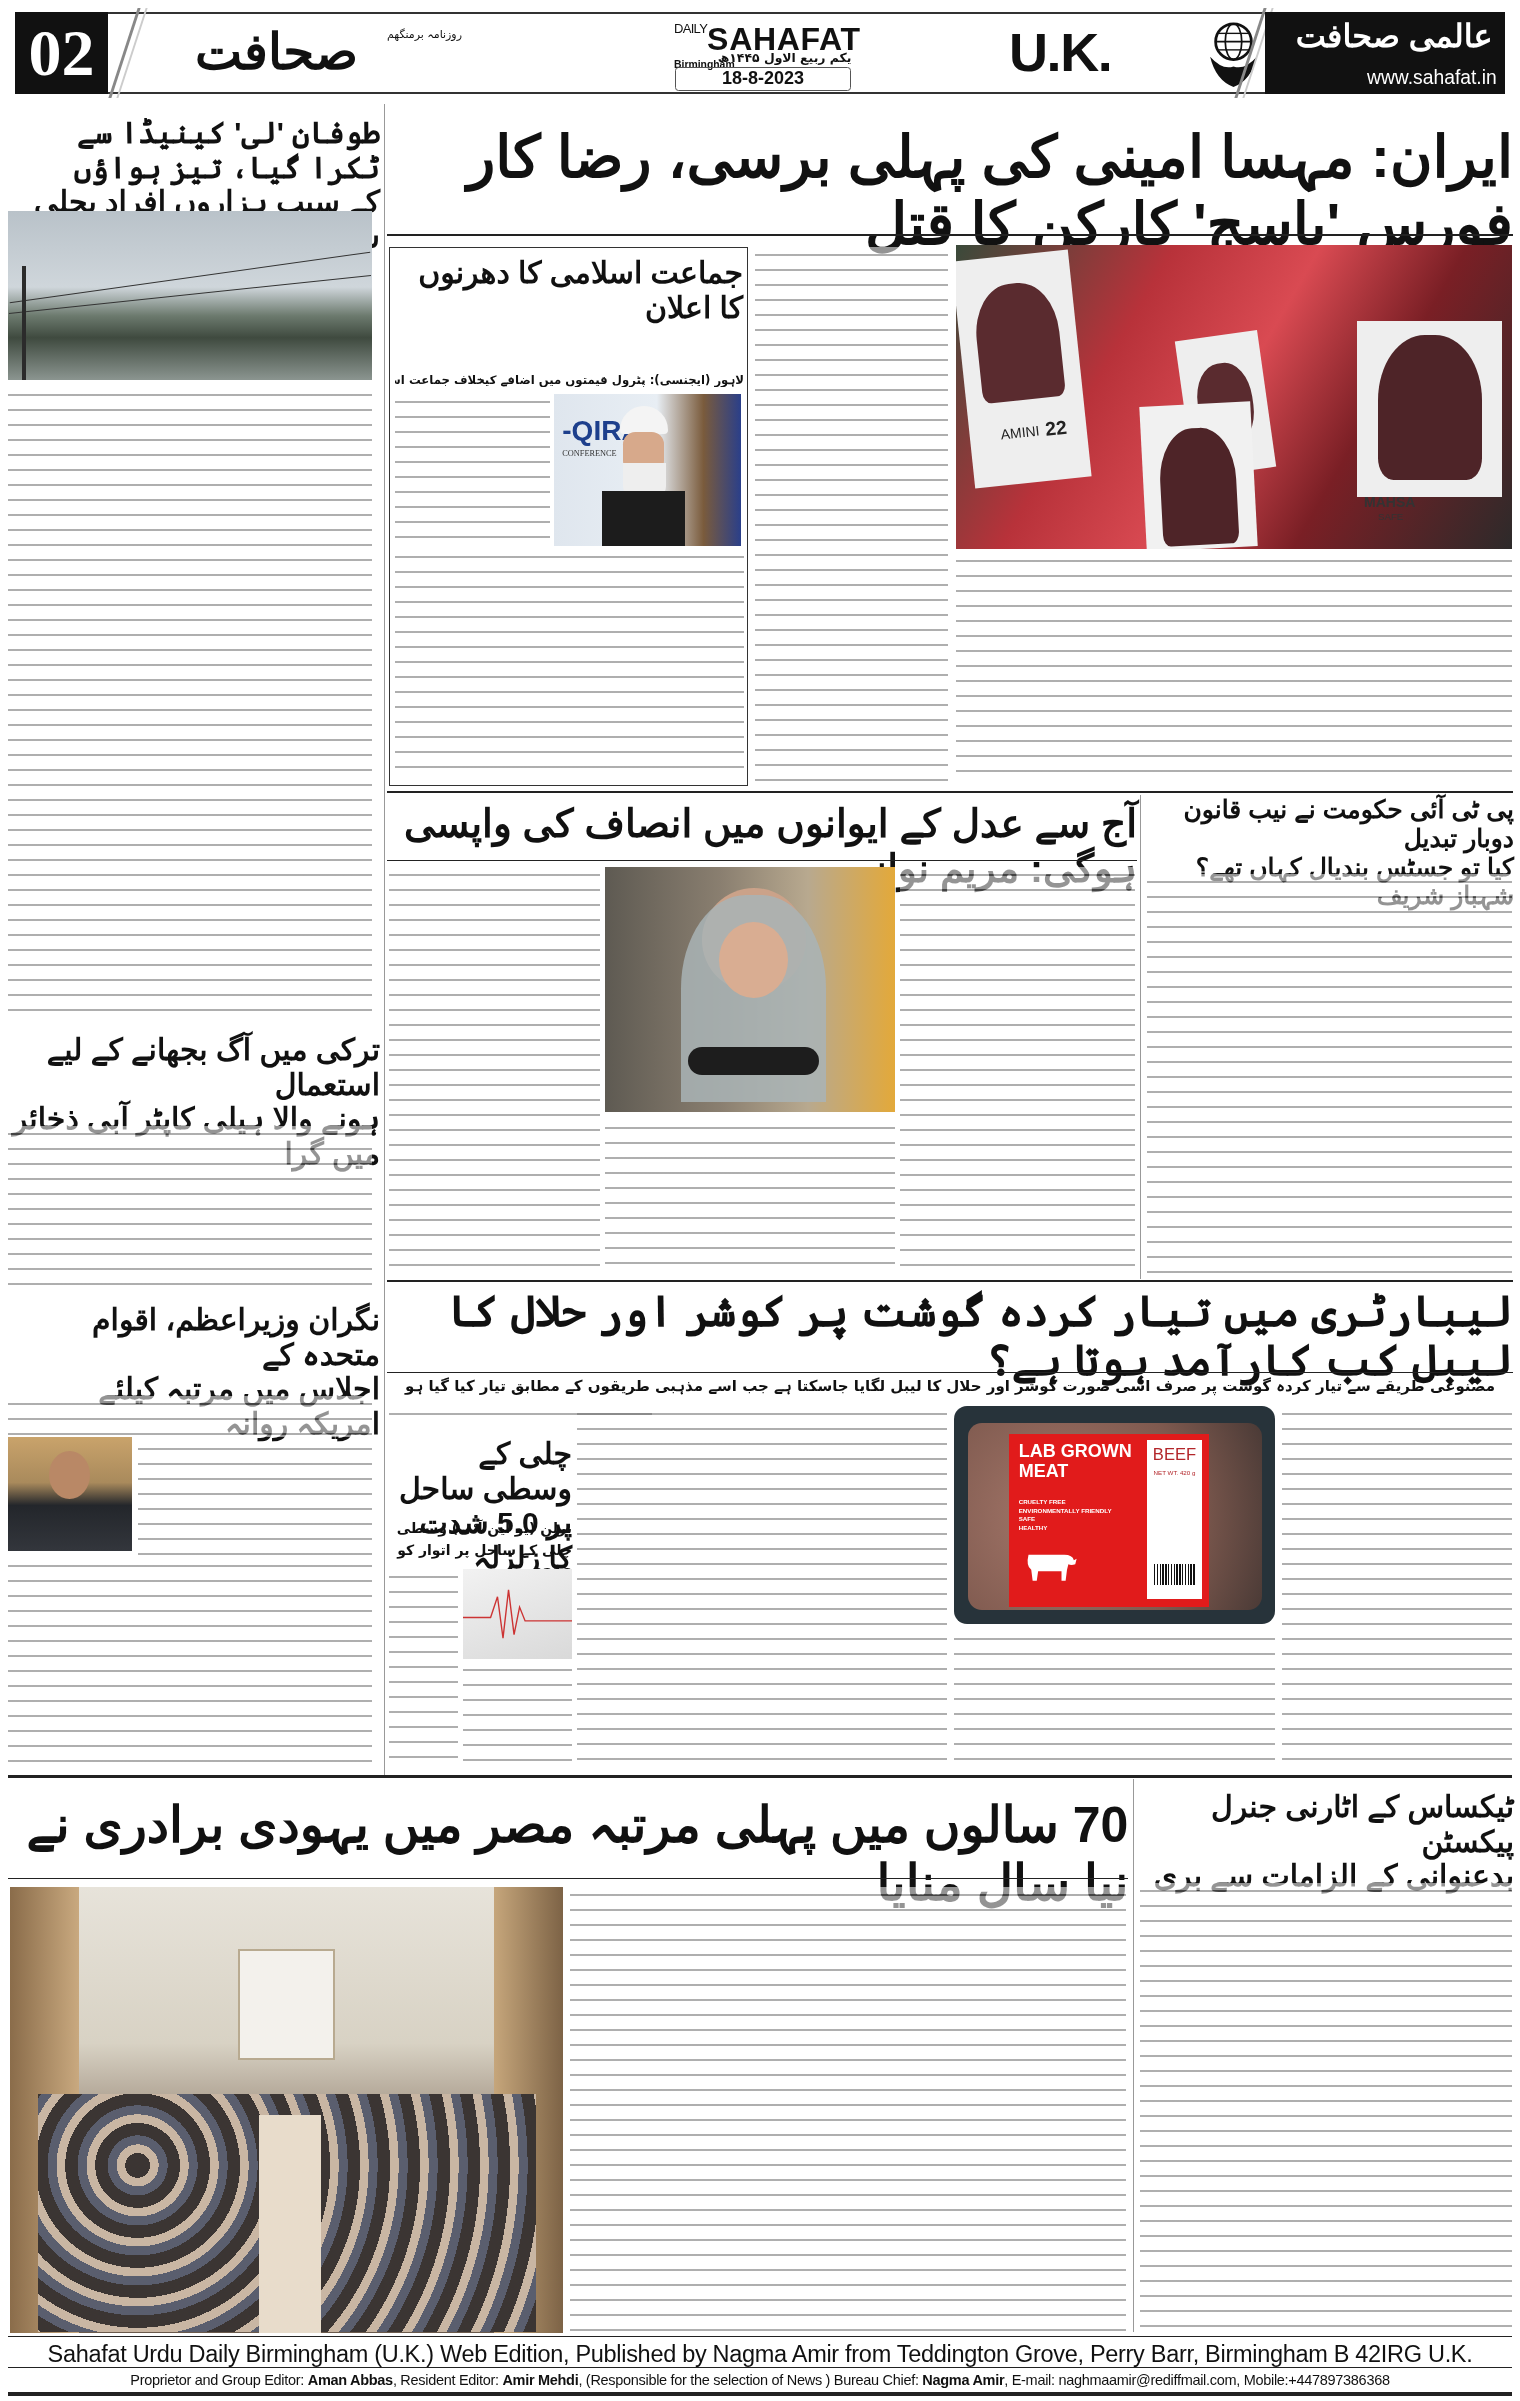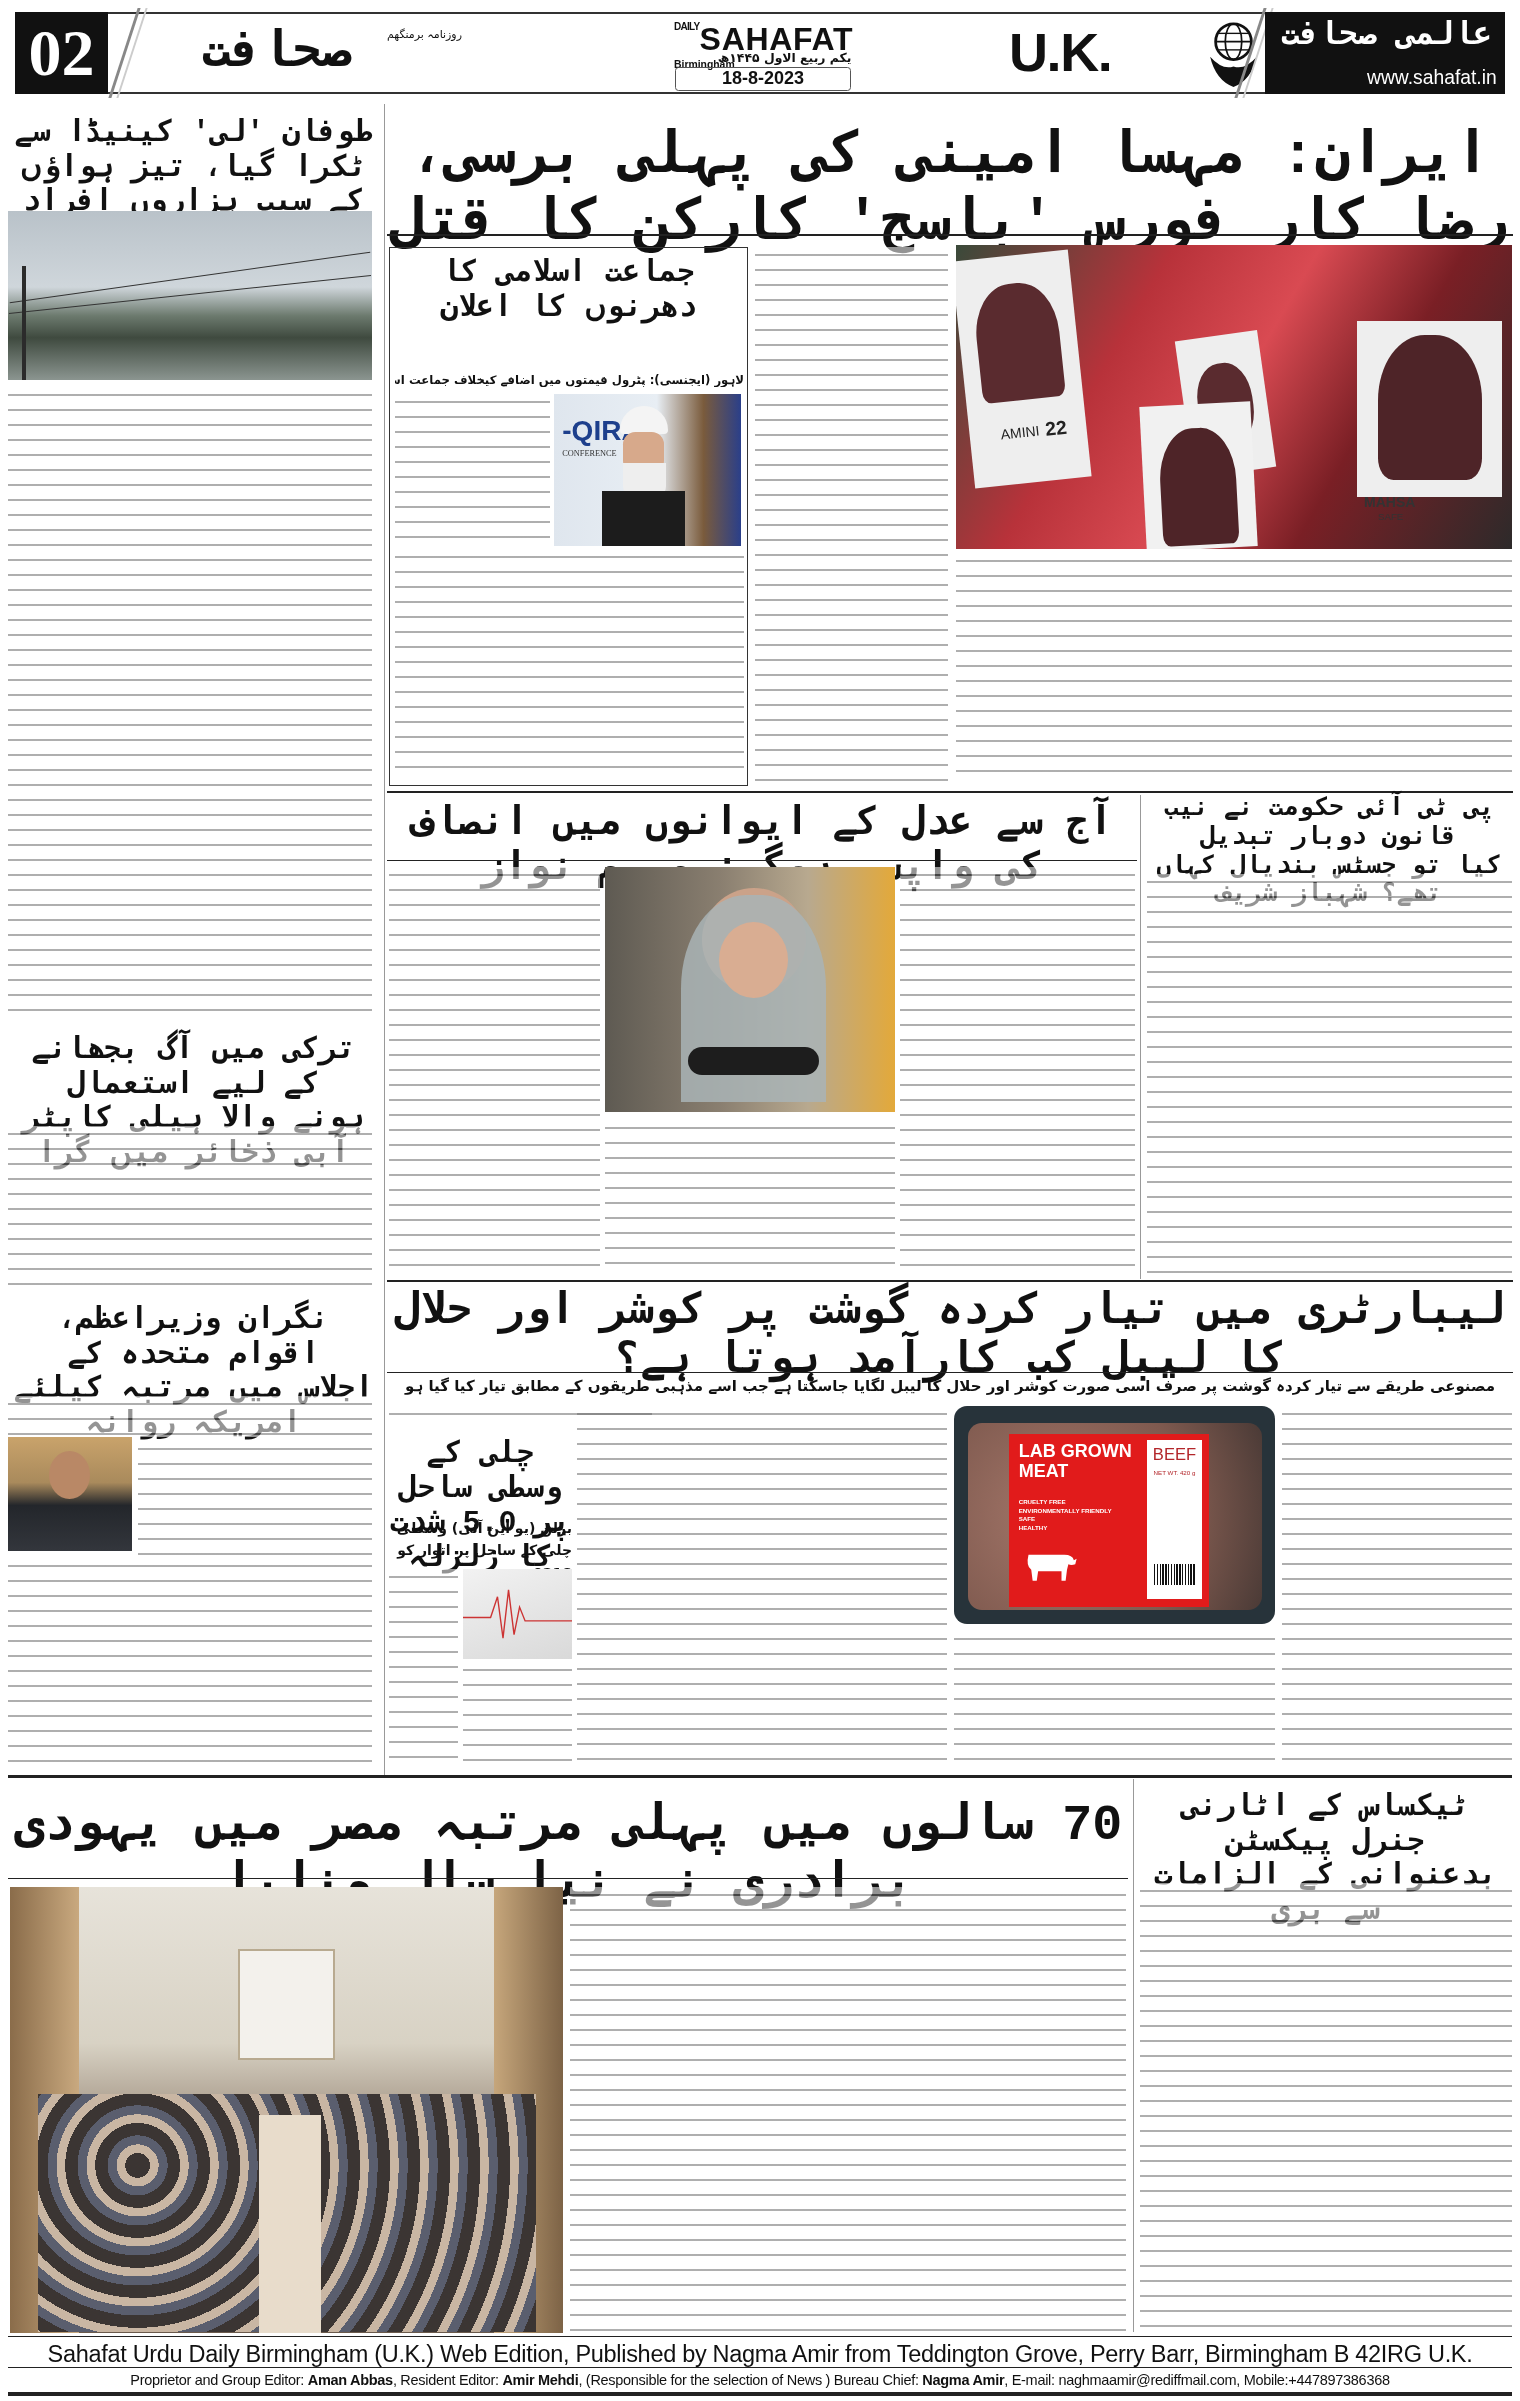--- a/index.html
+++ b/index.html
@@ -1,27 +1,27 @@
 <!DOCTYPE html>
 <html style="font-size:11px"><head>
 <meta charset="utf-8">
 <style>
   *{box-sizing:border-box;margin:0;padding:0}
   body{width:1520px;height:2401px;background:#fff;color:#111;font-family:"DejaVu Sans",sans-serif;position:relative;overflow:hidden}
   .abs{position:absolute}
-  .urdu{direction:rtl;font-family:Liberation Mono, monospace;font-weight:bold;text-align:center;line-height:1.15}
+  .urdu{direction:rtl;font-family:Liberation Sans, sans-serif;font-weight:bold;line-height:1.15}
   .rule{position:absolute;background:#222}
   
   .mast{left:15px;top:12.4px;width:1490px;height:82px;border:2.1px solid #333;background:#fff}
   .pageno{left:15px;top:12.4px;width:93px;height:82px;background:#111;color:#fff;font-family:"Liberation Serif",serif;font-size:66px;font-weight:bold;display:flex;align-items:center;justify-content:center}
   .slash{width:9.7px;height:90px;border-left:3.5px solid #888;border-right:2.1px solid #ccc;transform:skewX(-18deg)}
   .brand-ur{left:159px;top:15px;width:235px;height:76px;font-size:50px;display:flex;align-items:center;justify-content:center}
   .brand-tag{left:387px;top:28px;font-size:11px;direction:rtl}
   .daily{left:674px;top:21px;width:228px;text-align:left;font-family:"Liberation Sans",sans-serif}
-  .daily .d1{font-size:10px;font-weight:bold;letter-spacing:-0.7px;vertical-align:top}
+  .daily .d1{font-size:13px;font-weight:normal;letter-spacing:-0.7px;vertical-align:top}
   .daily .d2{font-size:32px;font-weight:900;letter-spacing:0.7px}
   .daily .d3{font-size:10.4px;font-weight:bold}
   .hijri{left:698px;top:50px;width:173px;text-align:center;direction:rtl;font-size:12.4px;font-weight:bold}
   .datebox{left:675px;top:67px;width:176px;height:23.5px;border:1.4px solid #555;border-radius:3.5px;font-family:"Liberation Sans",sans-serif;font-size:18px;font-weight:bold;display:flex;align-items:center;justify-content:center}
   .uk{left:1009px;top:21px;font-family:"Liberation Sans",sans-serif;font-size:54px;font-weight:900;letter-spacing:-1.4px}
   .logo-r{left:1265px;top:12.4px;width:240px;height:82px;background:#111;color:#fff}
   .logo-r .ur{position:absolute;right:12.4px;top:5.5px;font-size:32px;direction:rtl;font-weight:bold}
   .logo-r .url{position:absolute;right:8.3px;bottom:5.5px;font-family:Liberation Sans, sans-serif;font-size:19.3px}
   .globe{left:1206px;top:18px;width:55px;height:72px}
   

